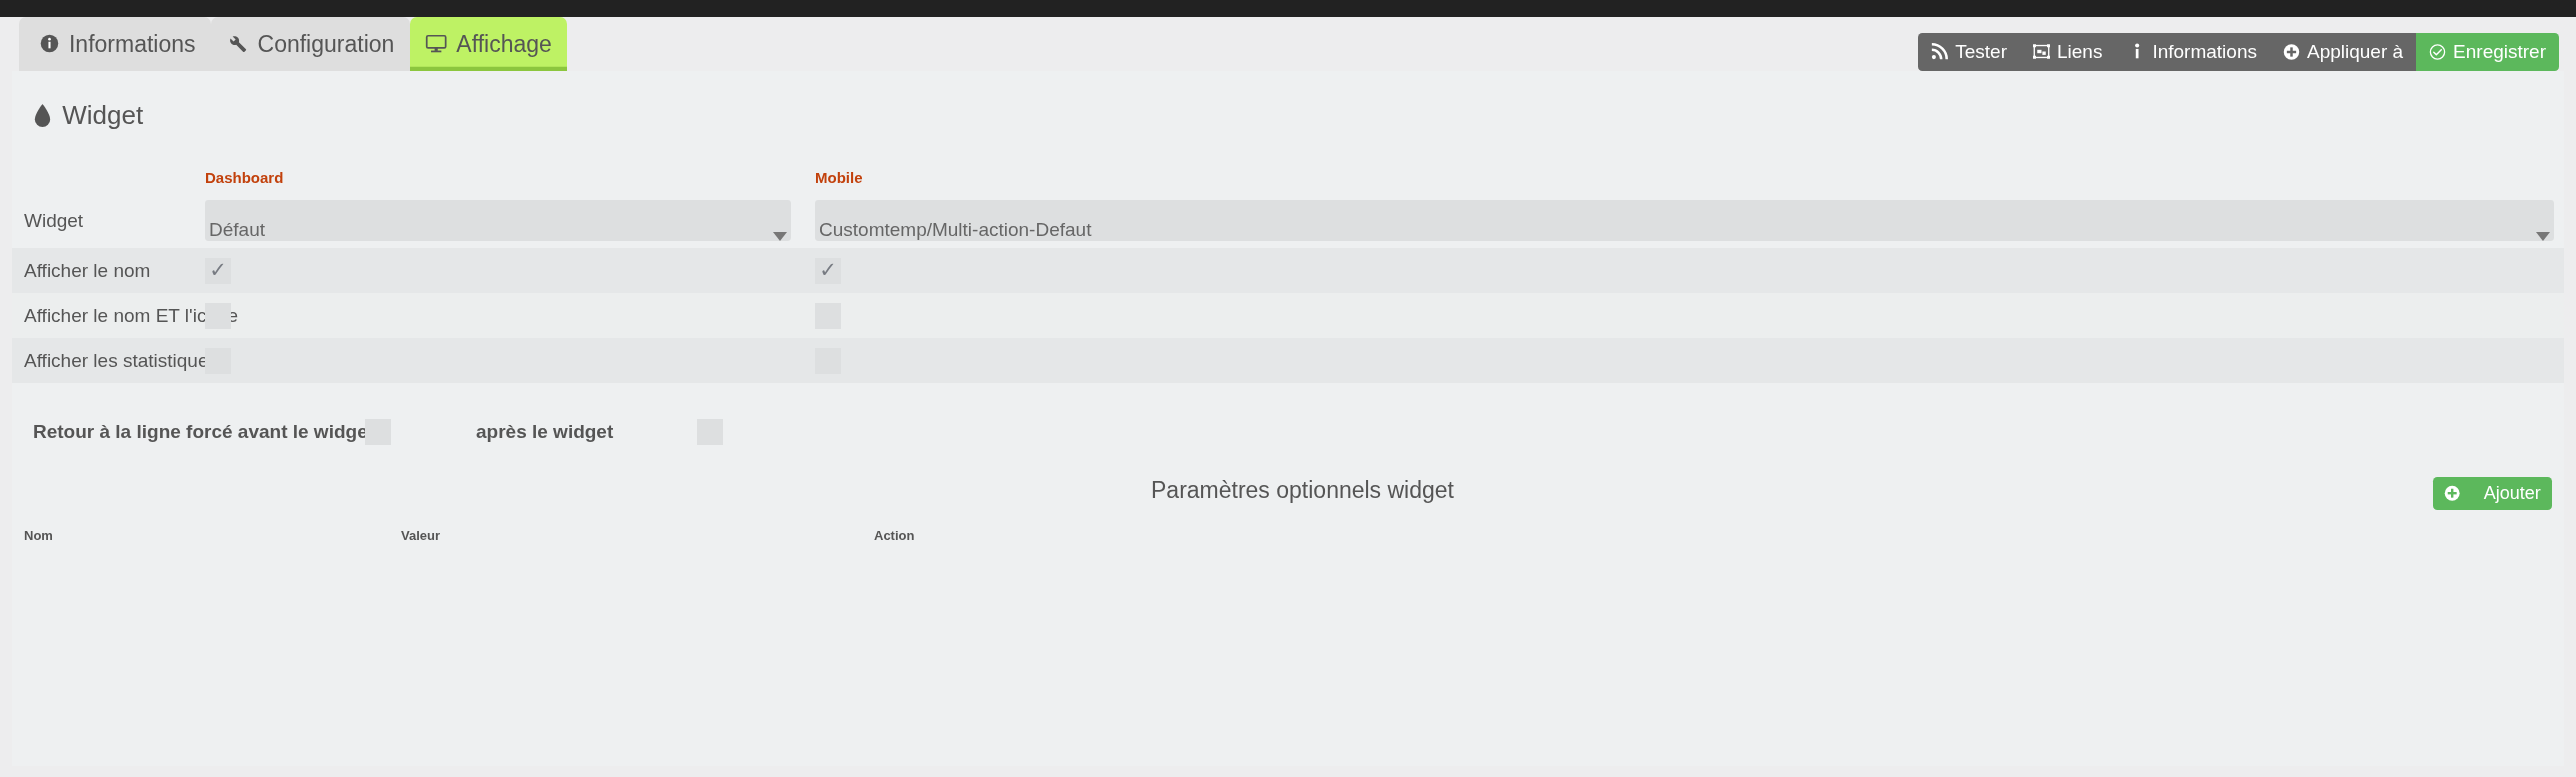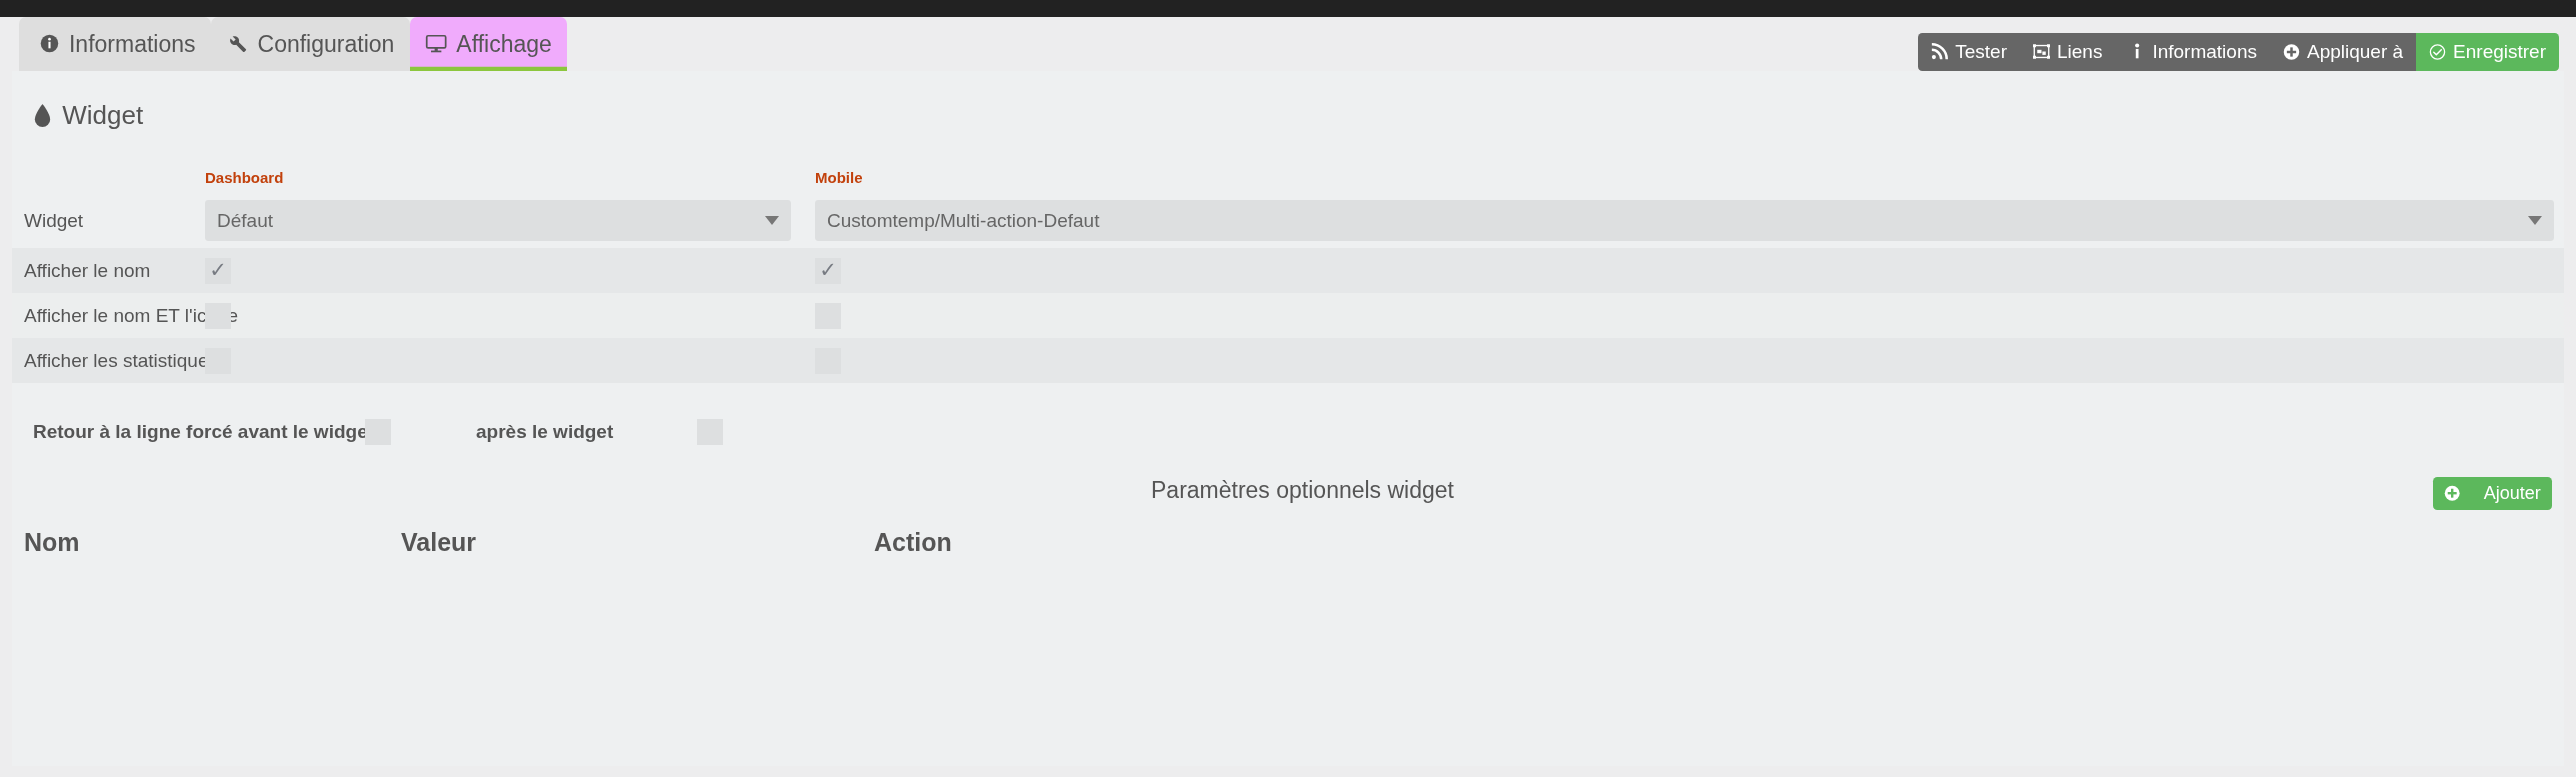--- a/index.html
+++ b/index.html
@@ -51,21 +51,21 @@
     background: #dedede;
     border-top-left-radius: 7px;
     border-top-right-radius: 7px;
     cursor: pointer;
     white-space: nowrap;
     position: relative;
   }
   .tab:first-child { padding-left: 19px; }
 
   .tab.active {
-    background: #f0abfc;
+    background: #bef264;
     box-shadow: inset 0 -4.3px 0 0 #8cc63e;
   }
 
   .tab .ticon {
     display: inline-flex;
     align-items: center;
     justify-content: center;
     width: 22.4px;
     height: 22.4px;
     color: #555;
@@ -178,22 +178,22 @@
   }
 
   .sel {
     position: absolute;
     top: 7px;
     height: 41px;
     background: #dddfe0;
     border: none;
     border-radius: 3.4px;
     display: flex;
-    align-items: center;
-    padding: 0 12px;
+    align-items: flex-end;
+    padding: 0 4px;
     box-sizing: border-box;
     cursor: pointer;
     color: #666;
     font-size: 19px;
   }
   .sel .selval { flex: 1; overflow: hidden; white-space: nowrap; }
   .sel .caret {
     width: 0; height: 0;
     border-left: 7.8px solid transparent;
     border-right: 7.8px solid transparent;
@@ -270,21 +270,21 @@
   }
   .add-btn .aicon { display:inline-flex; width:16.4px; height:16.4px; }
 
   .tablehead {
     position: relative;
     height: 40px;
     margin-top: 24px;
   }
   .tablehead .th {
     position: absolute;
-    font-size: 25px;
+    font-size: 13px;
     font-weight: bold;
     color: #555;
     top: 0;
   }
   .th.nom    { left: 12px; }
   .th.valeur { left: 389px; }
   .th.action { left: 862px; }
 
   .tablebody { height: 33px; }
 </style>

